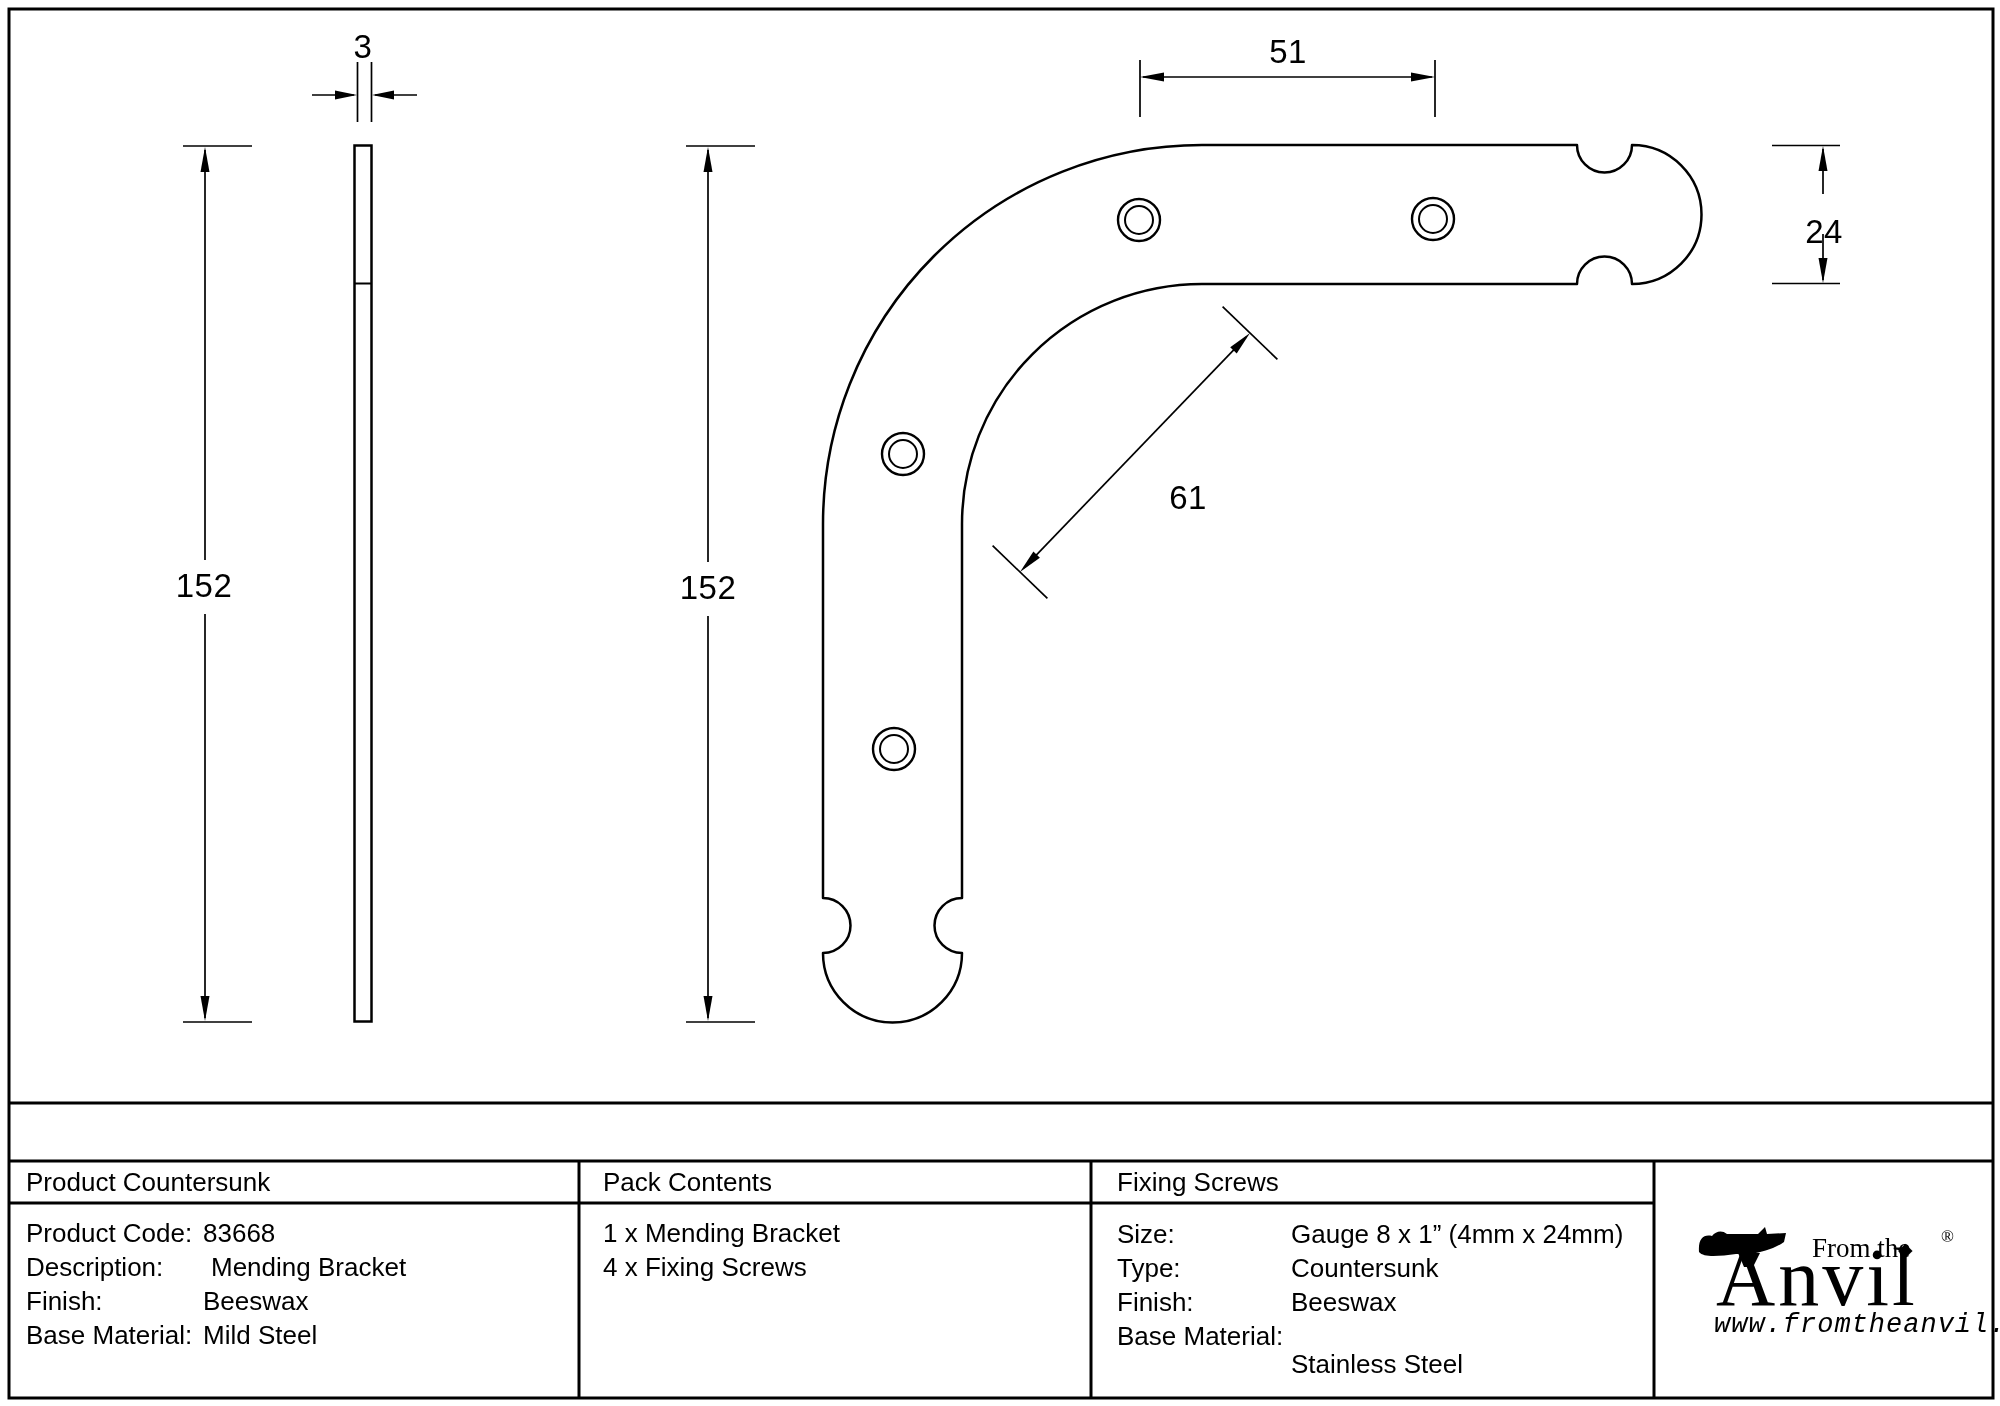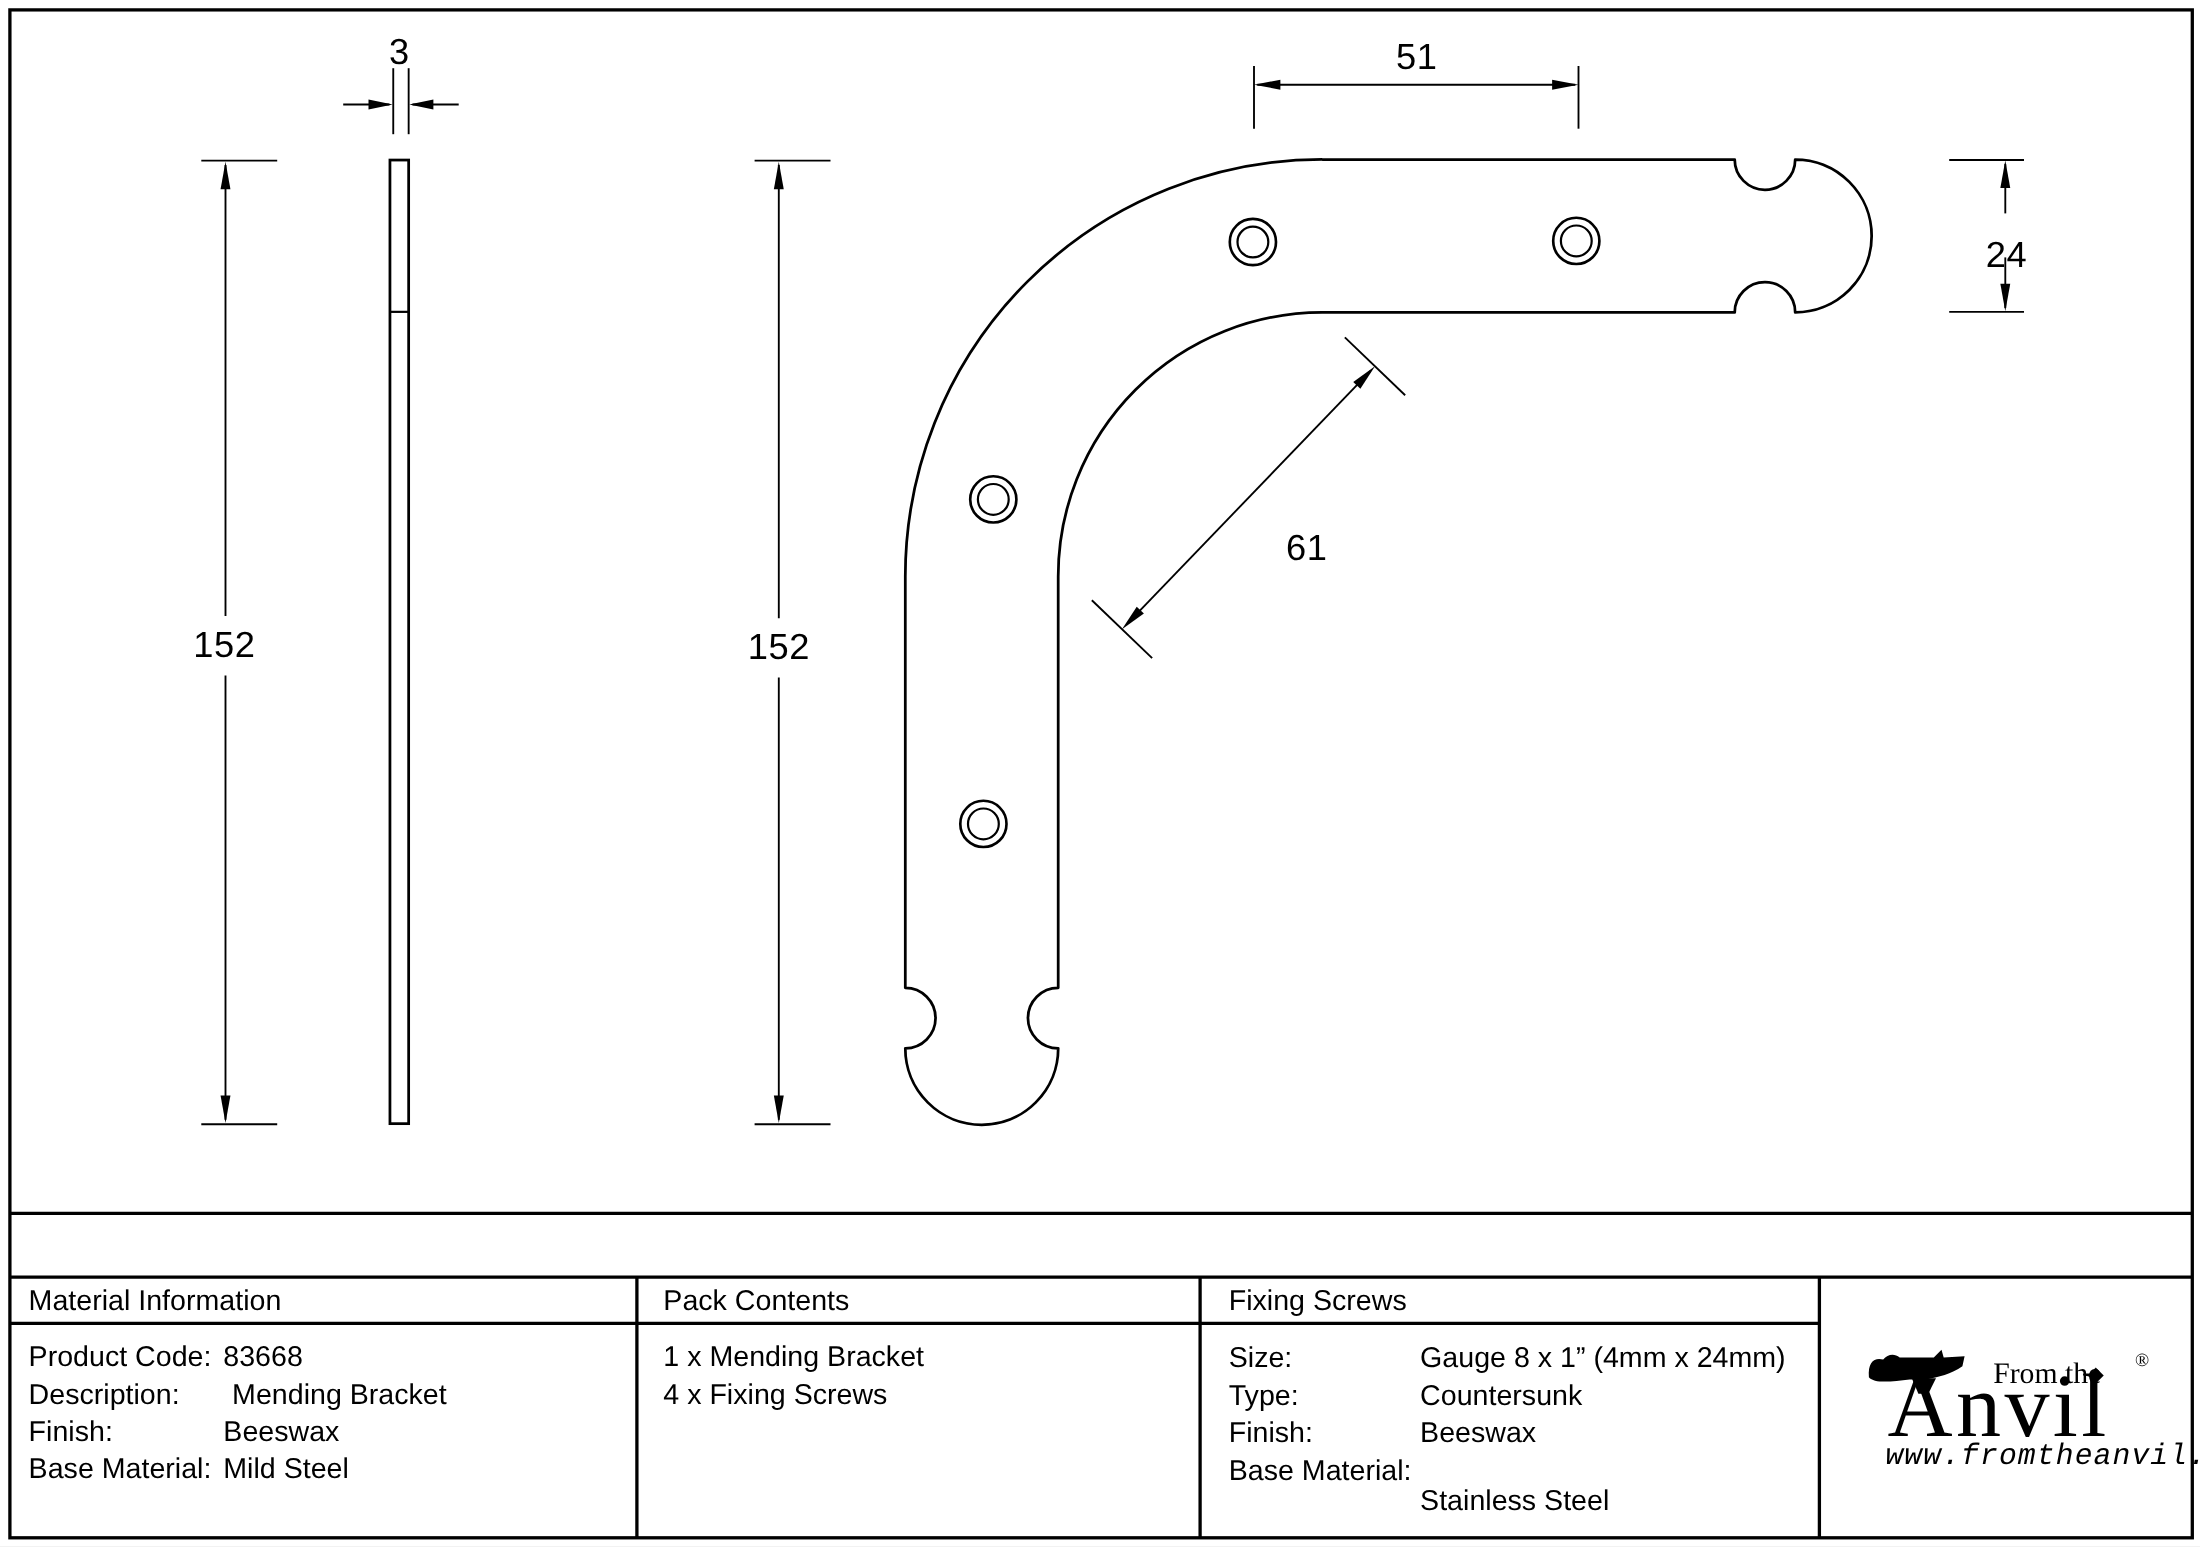--- a/index.html
+++ b/index.html
@@ -141,21 +141,21 @@
   </svg>
 
   <div class="abs dimlabel" style="left:363px;top:30px;">3</div>
   <div class="abs dimlabel" style="left:204px;top:569px;">152</div>
   <div class="abs dimlabel" style="left:708px;top:571px;">152</div>
   <div class="abs dimlabel" style="left:1288px;top:35px;">51</div>
   <div class="abs dimlabel" style="left:1824px;top:196px;margin-top:19px;">24</div>
   <div class="abs dimlabel" style="left:1188px;top:481px;">61</div>
 
 
-  <div class="abs hdr" style="left:26px;top:1167px;">Material Information</div>
+  <div class="abs hdr" style="left:26px;top:1167px;">Product Countersunk</div>
   <div class="abs hdr" style="left:603px;top:1167px;">Pack Contents</div>
   <div class="abs hdr" style="left:1117px;top:1167px;">Fixing Screws</div>
 
   <div class="abs" style="left:26px;top:1218px;width:540px;height:160px;">
     <div class="cellrow tbltext" style="top:0px;left:0;width:540px;">
       <span class="lbl">Product Code:</span>
       <span class="val" style="left:177px;">83668</span>
     </div>
     <div class="cellrow tbltext" style="top:34px;left:0;width:540px;">
       <span class="lbl">Description:</span>

